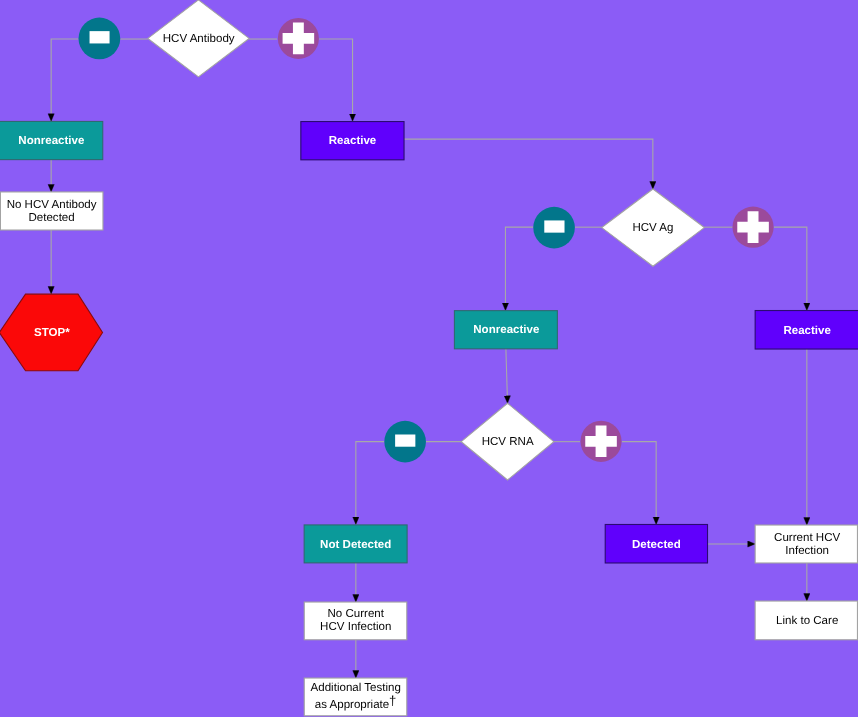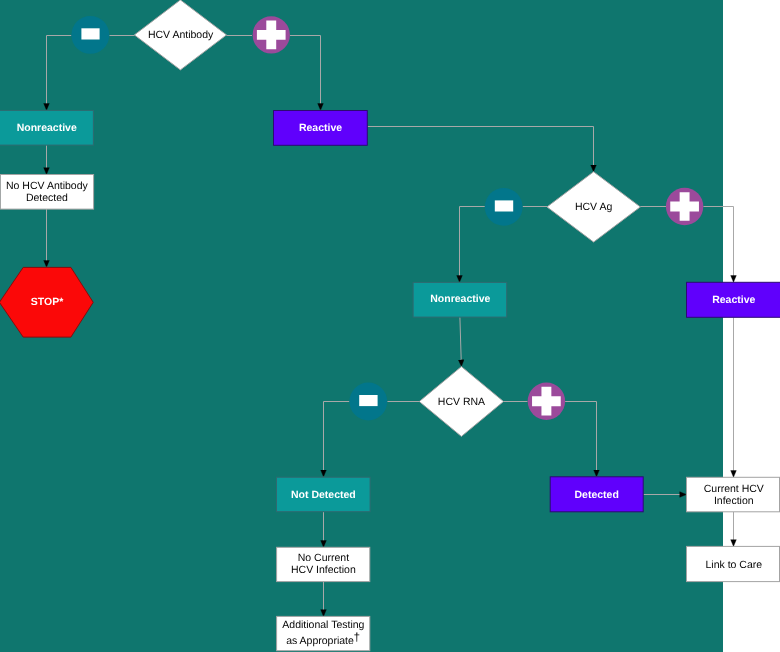--- a/index.html
+++ b/index.html
@@ -1,18 +1,18 @@
 <!DOCTYPE html>
 <html><head>
 <meta charset="utf-8">
 <style>
   html,body{margin:0;padding:0;background:#ffffff;}
   body{width:780px;height:652px;overflow:hidden;font-family:"Liberation Sans",sans-serif;
        -webkit-font-smoothing:antialiased;}
-  #stage{position:relative;width:723px;height:652px;background:#0f766e;}
+  #stage{position:relative;width:780px;height:652px;background:#8b5cf6;}
   svg{display:block;}
   text{font-family:"Liberation Sans",sans-serif;text-rendering:geometricPrecision;}
   svg, text, tspan { -webkit-font-smoothing: antialiased; }
   .tplain{font-size:10.5px;fill:#050505;}
   .tbold{font-size:10.5px;font-weight:bold;fill:#ffffff;}
   .conn{stroke:#a8a8a8;stroke-width:1;fill:none;}
   .boxframe{stroke:#a3a3a3;stroke-width:1;fill:#ffffff;}
   .dia{fill:#ffffff;stroke:#a3a3a3;stroke-width:1;}
   .sup{font-size:11.9px;fill:#050505;}
 </style>

